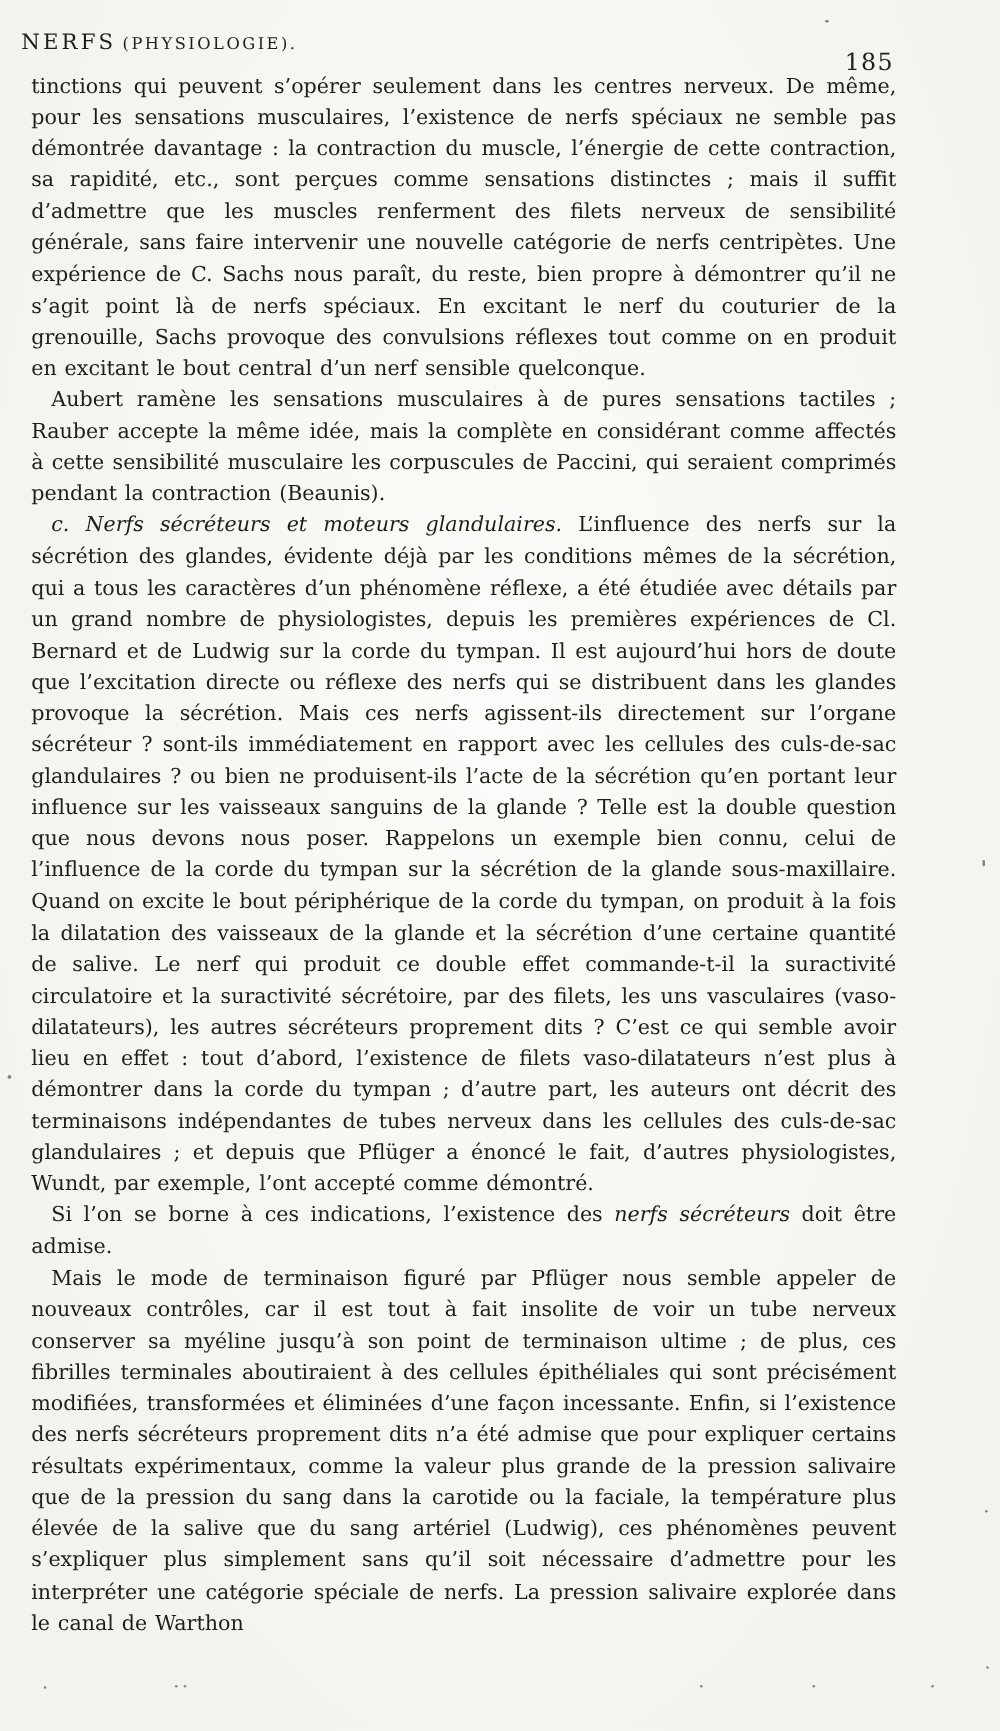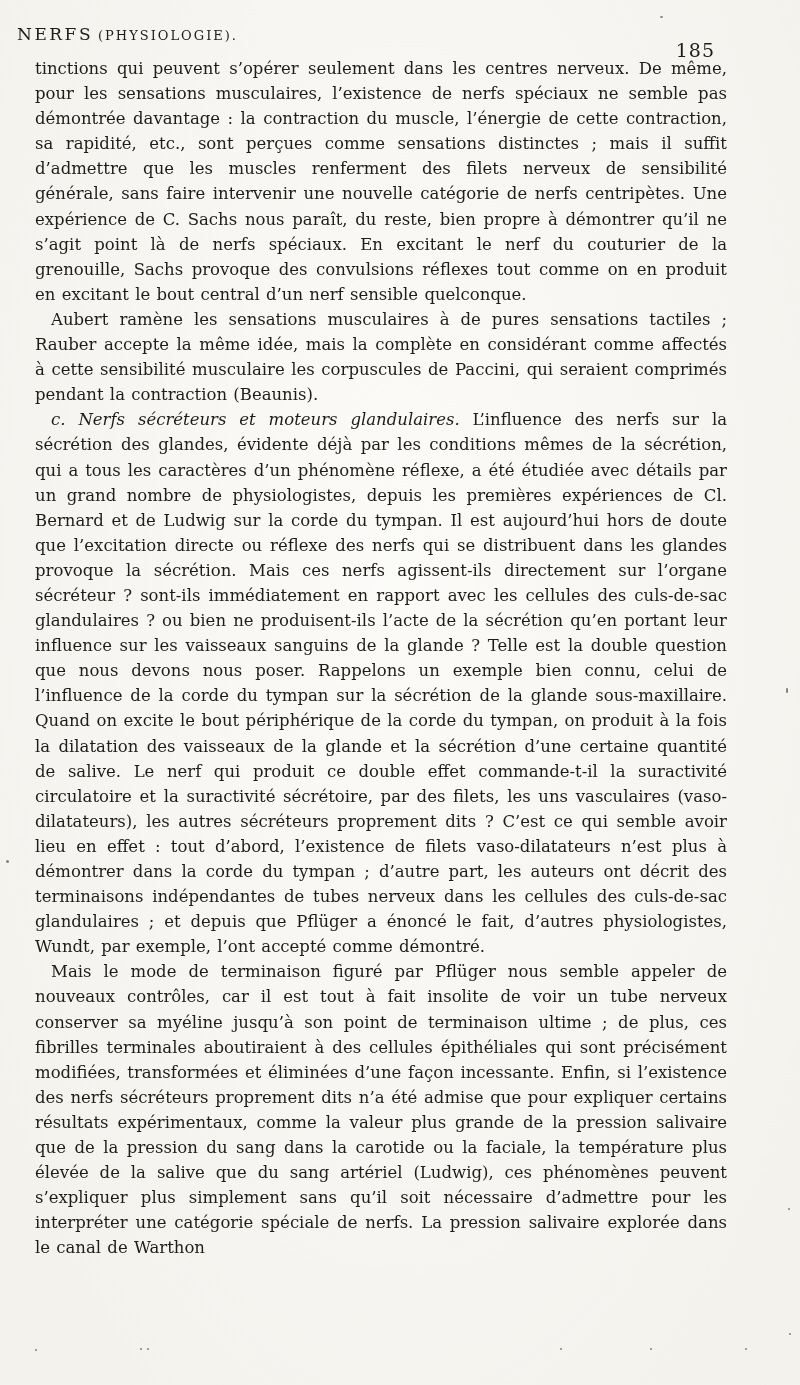--- a/index.html
+++ b/index.html
@@ -47,21 +47,21 @@
     position: absolute;
     top: 1px;
     right: 12px;
     font-size: 19px;
     letter-spacing: 1px;
     margin-top: 14px;
   }
   .text-block {
     position: absolute;
     top: 56px;
-    left: 35px;
+    left: 25px;
     width: 692px;
     font-size: 16.5px;
     line-height: 25.1px;
     text-align: justify;
     text-rendering: optimizeLegibility;
   }
   .para {
     margin: 0;
     padding: 0;
     text-indent: 16px;
@@ -92,20 +92,21 @@
     <div class="page-number">185</div>
   </header>
 
   <main class="text-block">
     <p class="para flush"><span>tinctions qui peuvent s’opérer seulement dans les centres nerveux. De même, pour les sensations musculaires, l’existence de nerfs spéciaux ne semble pas démontrée davantage&nbsp;: la contraction du muscle, l’énergie de cette contraction, sa rapidité, etc., sont perçues comme sensations distinctes&nbsp;; mais il suffit d’admettre que les muscles renferment des filets nerveux de sensibilité générale, sans faire intervenir une nouvelle catégorie de nerfs centripètes. Une expérience de C. Sachs nous paraît, du reste, bien propre à démontrer qu’il ne s’agit point là de nerfs spéciaux. En excitant le nerf du couturier de la grenouille, Sachs provoque des convulsions réflexes tout comme on en produit en excitant le bout central d’un nerf sensible quelconque.</span></p>
 
     <p class="para"><span>Aubert ramène les sensations musculaires à de pures sensations tactiles&nbsp;; Rauber accepte la même idée, mais la complète en considérant comme affectés à cette sensibilité musculaire les corpuscules de Paccini, qui seraient comprimés pendant la contraction (Beaunis).</span></p>
 
     <p class="para"><span class="it">c. </span><span class="it">Nerfs sécréteurs et moteurs glandulaires.</span><span> L’influence des nerfs sur la sécrétion des glandes, évidente déjà par les conditions mêmes de la sécrétion, qui a tous les caractères d’un phénomène réflexe, a été étudiée avec détails par un grand nombre de physiologistes, depuis les premières expériences de Cl. Bernard et de Ludwig sur la corde du tympan. Il est aujourd’hui hors de doute que l’excitation directe ou réflexe des nerfs qui se distribuent dans les glandes provoque la sécrétion. Mais ces nerfs agissent-ils directement sur l’organe sécréteur&nbsp;? sont-ils immédiatement en rapport avec les cellules des culs-de-sac glandulaires&nbsp;? ou bien ne produisent-ils l’acte de la sécrétion qu’en portant leur influence sur les vaisseaux sanguins de la glande&nbsp;? Telle est la double question que nous devons nous poser. Rappelons un exemple bien connu, celui de l’influence de la corde du tympan sur la sécrétion de la glande sous-maxillaire. Quand on excite le bout périphérique de la corde du tympan, on produit à la fois la dilatation des vaisseaux de la glande et la sécrétion d’une certaine quantité de salive. Le nerf qui produit ce double effet commande-t-il la suractivité circulatoire et la suractivité sécrétoire, par des filets, les uns vasculaires (vaso-dilatateurs), les autres sécréteurs proprement dits&nbsp;? C’est ce qui semble avoir lieu en effet&nbsp;: tout d’abord, l’existence de filets vaso-dilatateurs n’est plus à démontrer dans la corde du tympan&nbsp;; d’autre part, les auteurs ont décrit des terminaisons indépendantes de tubes nerveux dans les cellules des culs-de-sac glandulaires&nbsp;; et depuis que Pflüger a énoncé le fait, d’autres physiologistes, Wundt, par exemple, l’ont accepté comme démontré.</span></p>
 
+    <p class="para"><span>Si l’on se borne à ces indications, l’existence des </span><span class="it">nerfs sécréteurs</span><span> doit être admise.</span></p>
 
     <p class="para"><span>Mais le mode de terminaison figuré par Pflüger nous semble appeler de nouveaux contrôles, car il est tout à fait insolite de voir un tube nerveux conserver sa myéline jusqu’à son point de terminaison ultime&nbsp;; de plus, ces fibrilles terminales aboutiraient à des cellules épithéliales qui sont précisément modifiées, transformées et éliminées d’une façon incessante. Enfin, si l’existence des nerfs sécréteurs proprement dits n’a été admise que pour expliquer certains résultats expérimentaux, comme la valeur plus grande de la pression salivaire que de la pression du sang dans la carotide ou la faciale, la température plus élevée de la salive que du sang artériel (Ludwig), ces phénomènes peuvent s’expliquer plus simplement sans qu’il soit nécessaire d’admettre pour les interpréter une catégorie spéciale de nerfs. La pression salivaire explorée dans le canal de Warthon</span></p>
   </main>
 
   <div class="speck" style="left:660px; top:16px;  width:3px; height:2px;"></div>
   <div class="speck" style="left:786px; top:688px; width:2px; height:5px; border-radius:1px;"></div>
   <div class="speck" style="left:6px;   top:860px; width:3px; height:3px;"></div>
   <div class="speck" style="left:788px; top:1208px;width:2px; height:2px;"></div>
   <div class="speck" style="left:789px; top:1333px;width:2px; height:2px;"></div>
   <div class="speck" style="left:35px;  top:1349px;width:2px; height:2px;"></div>

